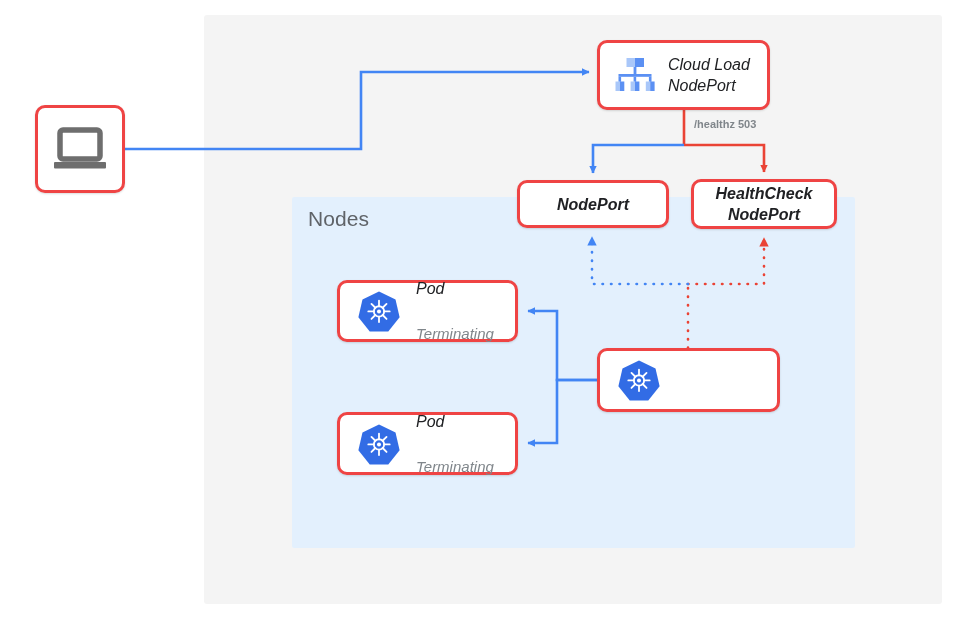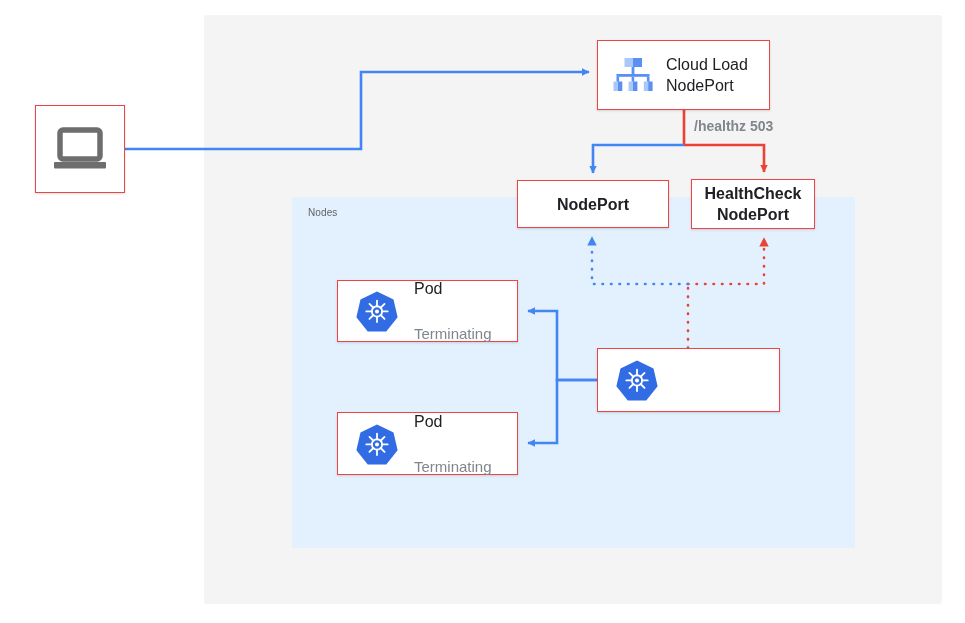--- a/index.html
+++ b/index.html
@@ -26,32 +26,33 @@
   .region-nodes{
     position:absolute;
     left:292px; top:197px;
     width:563px; height:351px;
     background:#e3f0fd;
     border-radius:2px;
   }
   .region-nodes-label{
     position:absolute;
     left:308px; top:207px;
-    font-size:10px;
+    font-size:21px;
     color:#5f6368;
     letter-spacing:.1px;
   }
   
   .box{
     position:absolute;
     background:#ffffff;
-    border:1px solid #ef4444;
-    border-radius:0;
+    border:3px solid #ef4444;
+    border-radius:10px;
     box-sizing:border-box;
     box-shadow:0 1px 2px rgba(60,64,67,.18);
+    font-style:italic;
   }
   .box-inner{
     display:flex;
     align-items:center;
     justify-content:center;
     width:100%;height:100%;
     gap:14px;
   }
   .box-text{
     display:flex;
@@ -76,21 +77,21 @@
     font-weight:bold;
     color:#202124;
     text-align:center;
     line-height:21px;
     white-space:nowrap;
   }
   
   #box-client   {left:35px;  top:105px; width:90px;  height:88px;}
   #box-clb      {left:597px; top:40px;  width:173px; height:70px;}
   #box-nodeport {left:517px; top:180px; width:152px; height:48px;}
-  #box-hcnp     {left:691px; top:179px; width:124px; height:50px;}
+  #box-hcnp     {left:691px; top:179px; width:146px; height:50px;}
   #box-pod-1    {left:337px; top:280px; width:181px; height:62px;}
   #box-pod-2    {left:337px; top:412px; width:181px; height:63px;}
   #box-kubeproxy{left:597px; top:348px; width:183px; height:64px;}
 
   #box-clb .box-inner{justify-content:flex-start;padding-left:14px;gap:12px;}
   #box-pod-1 .box-inner,
   #box-pod-2 .box-inner,
   #box-kubeproxy .box-inner{justify-content:flex-start;padding-left:18px;gap:16px;}
 
   
@@ -101,21 +102,21 @@
   
   #wires{
     position:absolute;
     left:0;top:0;
     width:965px;height:623px;
     pointer-events:none;
   }
   .label-healthz{
     position:absolute;
     left:694px; top:118px;
-    font-size:14px;
+    font-size:11px;
     font-weight:bold;
     color:#80868b;
     white-space:nowrap;
   }
 </style>
 </head>
 <body>
 
 <div id="canvas">
 

